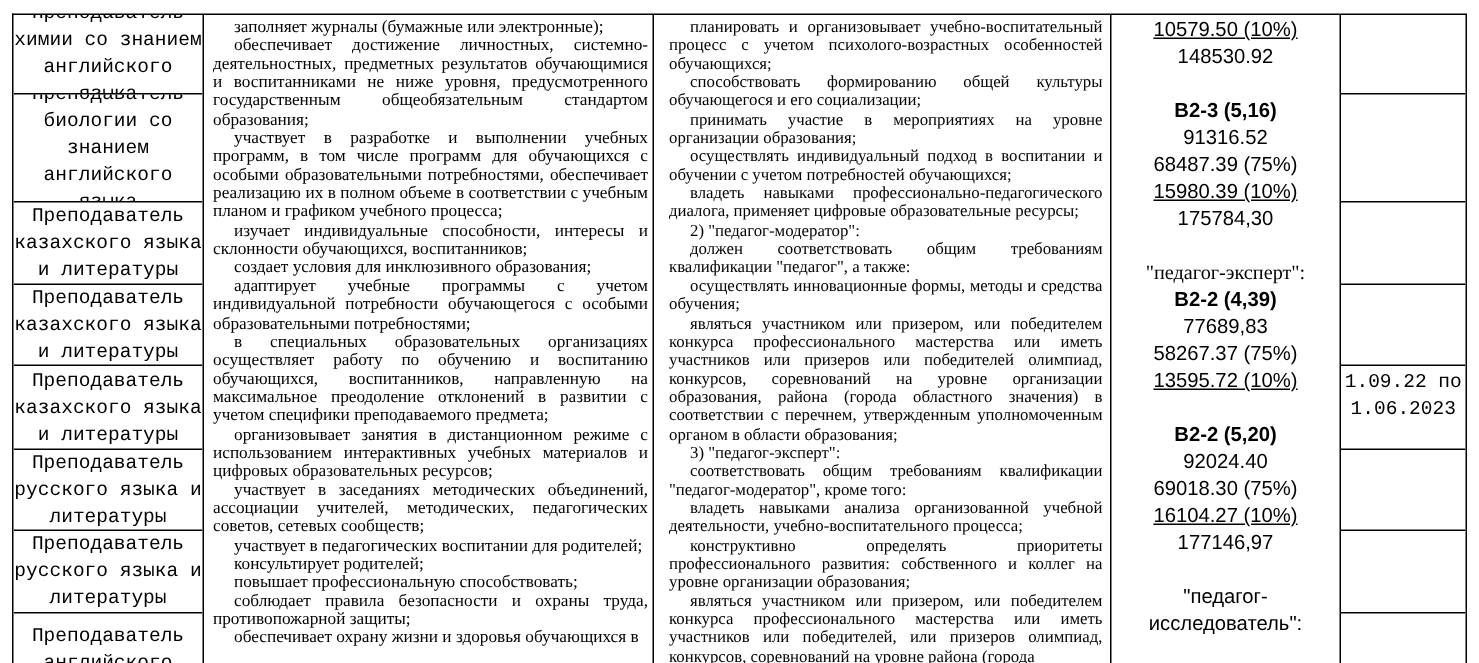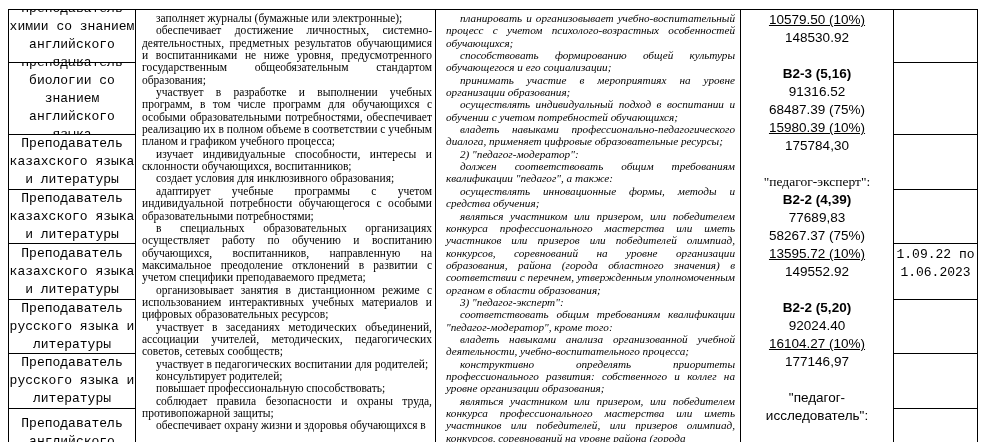--- a/index.html
+++ b/index.html
@@ -4,21 +4,21 @@
 <style>
   html,body{margin:0;padding:0;background:#ffffff;}
   .page{position:relative;width:986px;height:442px;background:#ffffff;overflow:hidden;
         color:#000;}
   .table{position:absolute;left:8px;top:9px;width:970px;height:434px;
          border-top:1px solid #000;border-left:1px solid #000;
          display:flex;box-sizing:border-box;overflow:hidden;}
   .col{box-sizing:border-box;border-right:1px solid #000;height:100%;overflow:hidden;}
   .col1{width:127px;}
   .col2{width:300px;}
-  .col3{width:305px;font-style:italic;}
+  .col3{width:305px;}
   .col4{width:153px;text-align:center;font-family:"Liberation Sans",sans-serif;
         font-size:13.5px;line-height:18px;padding-top:1px;}
   .col5{width:84px;}
   
   .trow{box-sizing:border-box;border-bottom:1px solid #000;display:flex;flex-direction:column;
         align-items:center;justify-content:center;text-align:center;
         font-family:Liberation Mono, monospace;font-size:13px;line-height:18px;overflow:hidden;}
   .trow:nth-child(1){height:53px;}
   .trow:nth-child(2){height:72px;}
   .trow:nth-child(3){height:55px;}
@@ -131,24 +131,24 @@
         <div class="sline">91316.52</div>
         <div class="sline">68487.39 (75%)</div>
         <div class="sline u">15980.39 (10%)</div>
         <div class="sline">175784,30</div>
         <div class="sline">&nbsp;</div>
         <div class="sline sf">"педагог-эксперт":</div>
         <div class="sline b">В2-2 (4,39)</div>
         <div class="sline">77689,83</div>
         <div class="sline">58267.37 (75%)</div>
         <div class="sline u">13595.72 (10%)</div>
-        <div class="sline">149552.92</div>
         <div class="sline">&nbsp;</div>
         <div class="sline b">В2-2 (5,20)</div>
         <div class="sline">92024.40</div>
+        <div class="sline">69018.30 (75%)</div>
         <div class="sline u">16104.27 (10%)</div>
         <div class="sline">177146,97</div>
         <div class="sline">&nbsp;</div>
         <div class="sline">"педагог-</div>
         <div class="sline">исследователь":</div>
       </div>
     <div class="col col5" id="col-period">
         <div class="trow"></div>
         <div class="trow"></div>
         <div class="trow"></div>

